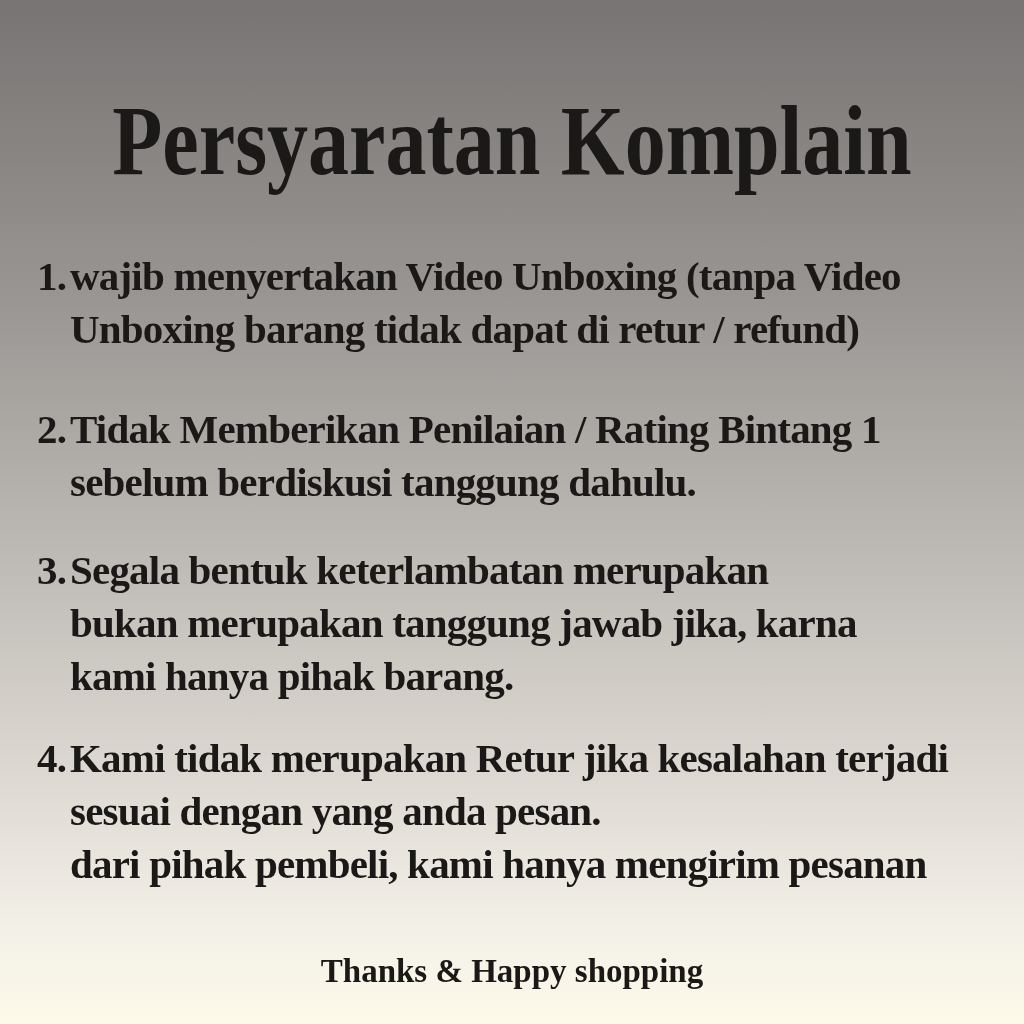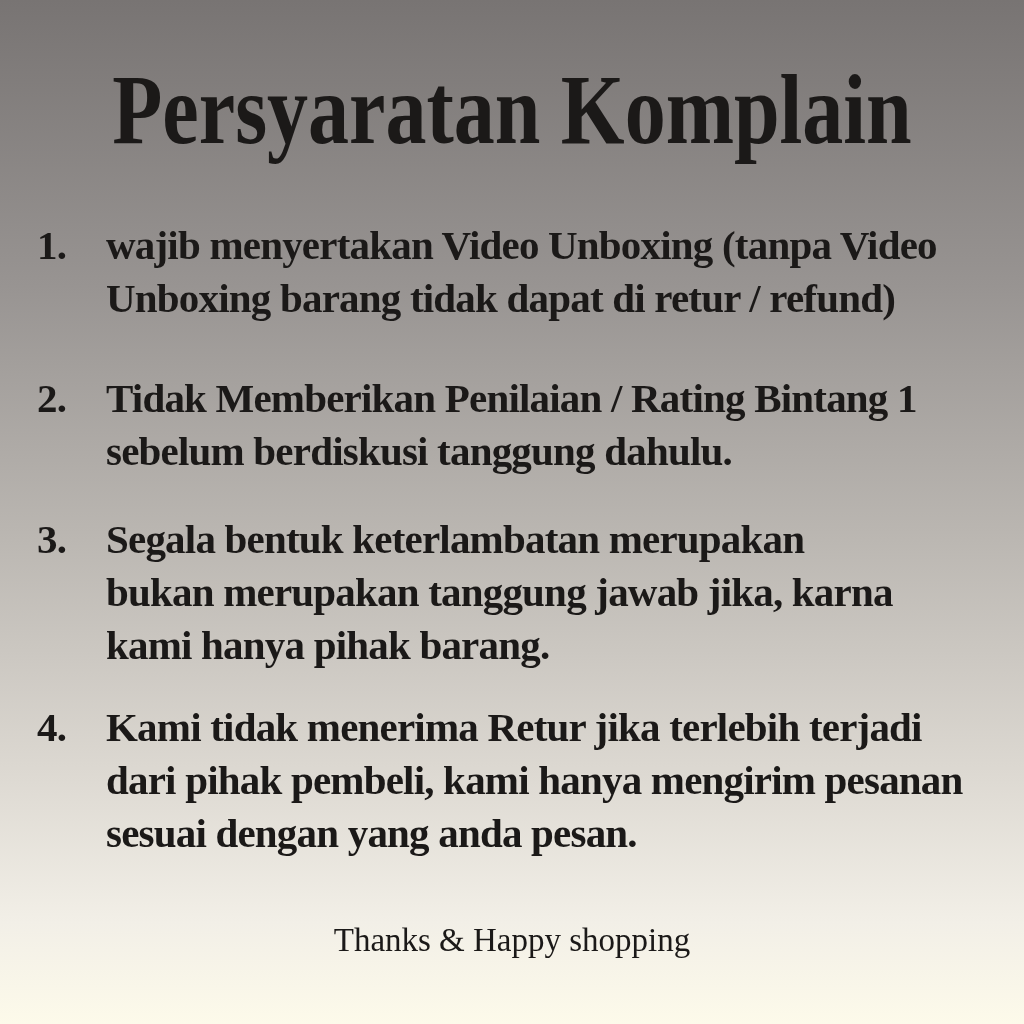--- a/index.html
+++ b/index.html
@@ -6,21 +6,21 @@
     margin: 0;
     padding: 0;
     background: #ffffff;
   }
   .canvas {
     position: relative;
     width: 1024px;
     height: 1024px;
     overflow: hidden;
     box-sizing: border-box;
-    padding-top: 60px;
+    padding-top: 91px;
     background: linear-gradient(180deg,
       #787473 0%,
       #989492 28%,
       #bab6b1 52%,
       #dcd8d1 75%,
       #f2efe7 90%,
       #fdfaea 100%);
     color: #1b1918;
     font-family: "Liberation Serif", "DejaVu Serif", serif;
     -webkit-font-smoothing: antialiased;
@@ -49,31 +49,30 @@
   }
   .item .num {
     position: absolute;
     left: 37px;
     top: 0;
     white-space: nowrap;
   }
   .item .line {
     display: block;
     white-space: nowrap;
-    margin-left: 36px;
   }
   .item-2 { margin-top: 47px; }
   .item-3 { margin-top: 35px; }
   .item-4 { margin-top: 29px; }
   .footer {
     margin-top: 60px;
     text-align: center;
     font-size: 33px;
     line-height: 40px;
-    font-weight: 400;
+    font-weight: 700;
     letter-spacing: 0;
   }
 </style>
 </head>
 <body>
 
 <div class="canvas">
 
   <h1 class="title">Persyaratan Komplain</h1>
 
@@ -93,22 +92,22 @@
 
     <div class="item item-3">
       <span class="num">3.</span>
       <span class="line">Segala bentuk keterlambatan merupakan</span>
       <span class="line">bukan merupakan tanggung jawab jika, karna</span>
       <span class="line">kami hanya pihak barang.</span>
     </div>
 
     <div class="item item-4">
       <span class="num">4.</span>
-      <span class="line">Kami tidak menerima Retur jika terlebih terjadi</span>
+      <span class="line">Kami tidak merupakan Retur jika kesalahan terjadi</span>
+      <span class="line">sesuai dengan yang anda pesan.</span>
       <span class="line">dari pihak pembeli, kami hanya mengirim pesanan</span>
-      <span class="line">sesuai dengan yang anda pesan.</span>
     </div>
 
   </div>
 
   <div class="footer">Thanks &amp; Happy shopping</div>
 
 </div>
 
 </body></html>

